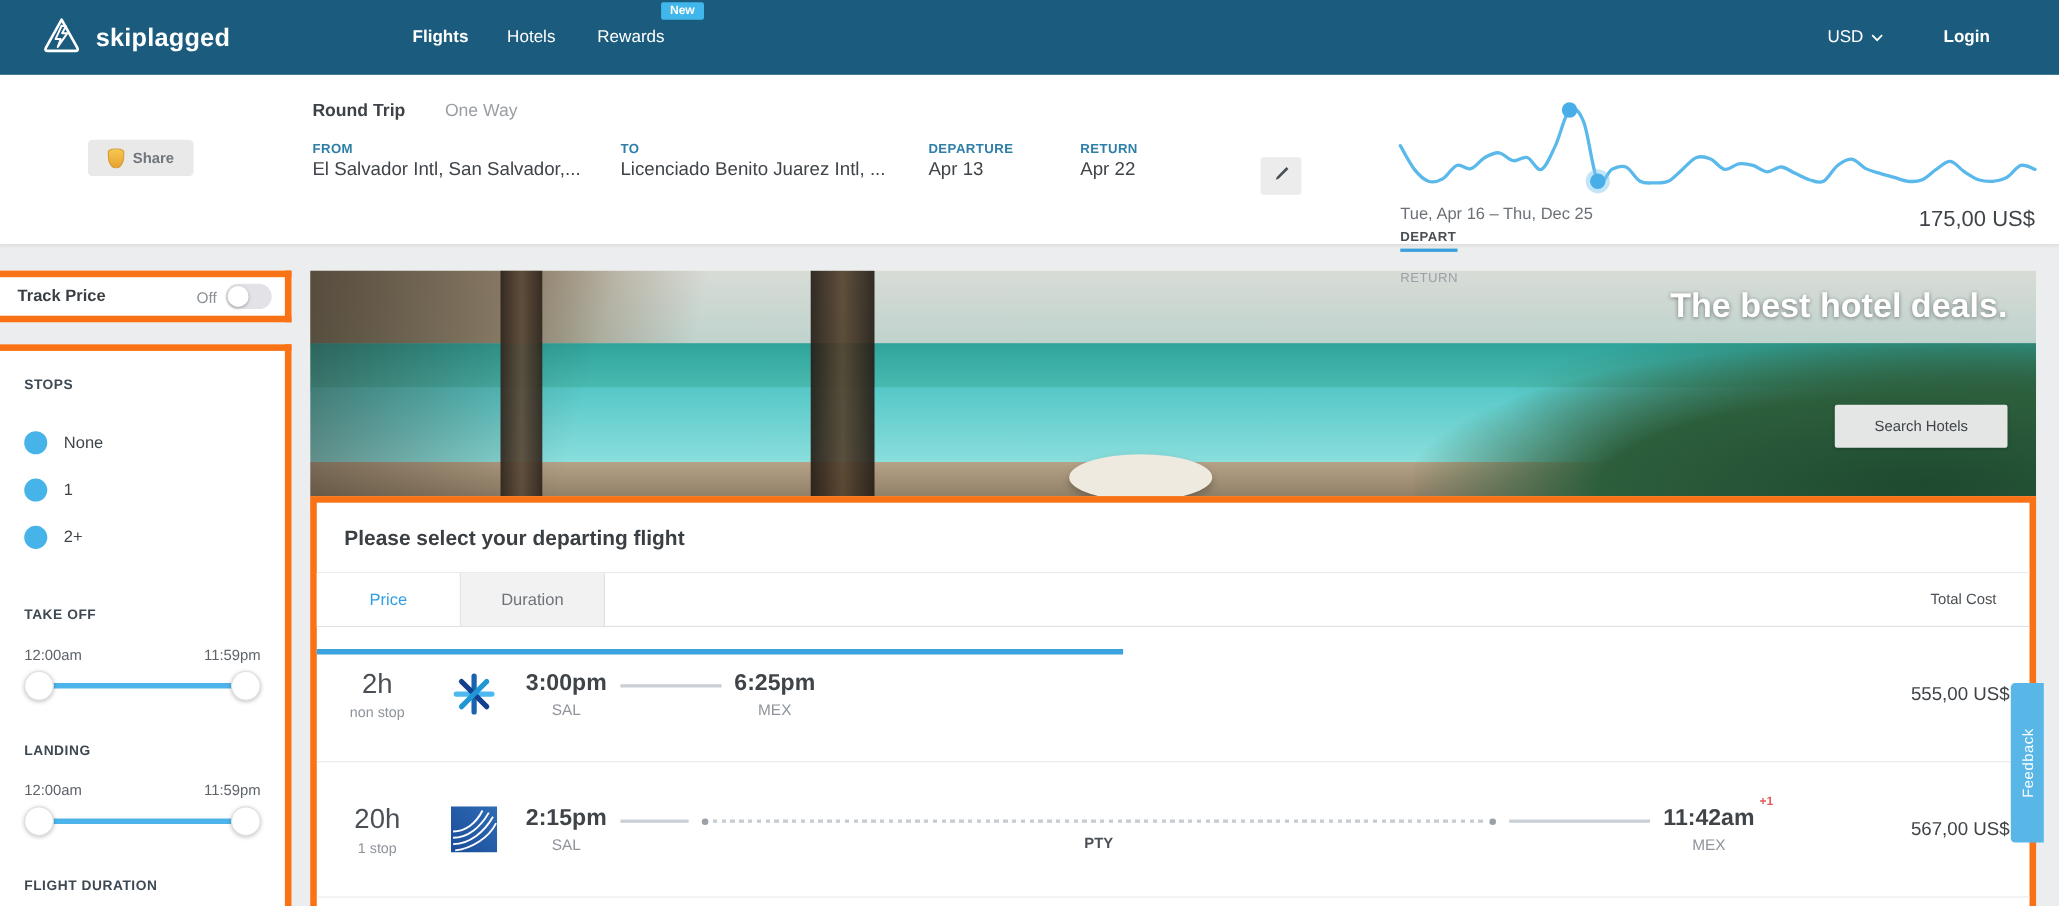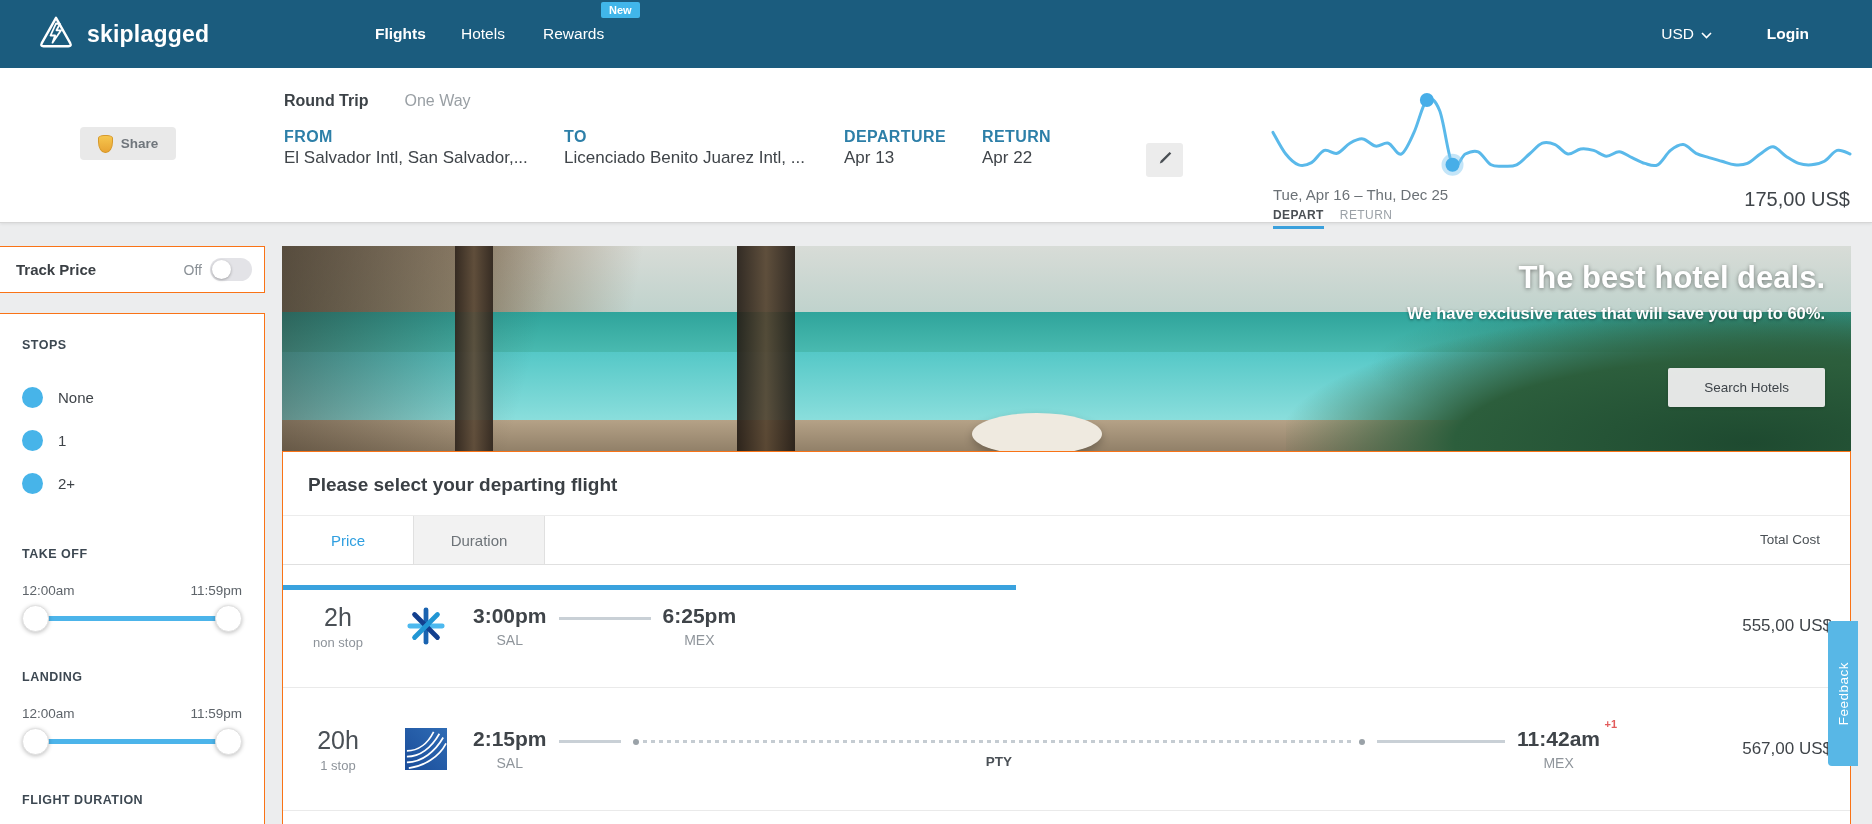--- a/index.html
+++ b/index.html
@@ -26,37 +26,37 @@
     border-bottom:1px solid #d6d6d6;box-shadow:0 1px 3px rgba(0,0,0,.08);z-index:20;}
   .share-btn{position:absolute;left:80px;top:59px;width:96px;height:33px;background:#e9e9e9;border-radius:4px;
     display:flex;align-items:center;justify-content:center;gap:8px;cursor:pointer;}
   .share-btn span{color:#70767c;font-size:13.5px;font-weight:bold;}
   .shield{width:13px;height:16px;background:linear-gradient(#f6c64e,#e8a433);
     border-radius:6px 6px 7px 7px / 3px 3px 11px 11px;border:1px solid #d79a2c;}
   .trip-tabs{position:absolute;left:284px;top:24px;display:flex;gap:36px;}
   .trip-tab{font-size:16px;color:#999fa4;cursor:pointer;}
   .trip-tab.active{color:#3c4247;font-weight:bold;}
   .field{position:absolute;top:60px;cursor:pointer;}
-  .field-label{font-size:16px;font-weight:bold;color:#2d7fa8;letter-spacing:.4px;}
+  .field-label{font-size:12px;font-weight:bold;color:#2d7fa8;letter-spacing:.4px;}
   .field-value{margin-top:2px;font-size:17px;color:#3f4449;white-space:nowrap;}
   .f-from{left:284px;width:262px;overflow:hidden;}
   .f-to{left:564px;width:262px;overflow:hidden;}
   .f-dep{left:844px;}
   .f-ret{left:982px;}
   .pencil-btn{position:absolute;left:1146px;top:75px;width:37px;height:34px;background:#ececec;border-radius:3px;
     display:flex;align-items:center;justify-content:center;cursor:pointer;}
   .price-graph{position:absolute;left:1269px;top:24px;width:585px;height:128px;}
   .price-graph svg{display:block;cursor:pointer;}
   .pg-date{position:absolute;left:4px;top:94px;font-size:15px;color:#6b7176;}
-  .pg-tabs{position:absolute;left:4px;top:116px;display:flex;gap:16px;}
+  .pg-tabs{position:absolute;left:4px;top:116px;display:flex;gap:16px;flex-direction:column;}
   .pg-tab{font-size:12px;letter-spacing:.4px;color:#9ba1a7;cursor:pointer;padding-bottom:4px;}
   .pg-tab.active{color:#4a4f54;font-weight:bold;border-bottom:3px solid #3aa0dc;}
   .pg-price{position:absolute;right:4px;top:96px;font-size:20px;color:#3f4449;}
   
-  .card{background:#fff;border:1px solid #f97316;position:absolute;box-sizing:border-box;}
+  .card{background:#fff;border:6px solid #f97316;position:absolute;box-sizing:border-box;}
   .track-card{left:0;top:246px;width:265px;height:47px;border-left:none;display:flex;align-items:center;}
   .track-label{margin-left:16px;font-size:15px;font-weight:bold;color:#3a3f44;}
   .track-right{margin-left:auto;margin-right:12px;display:flex;align-items:center;gap:8px;}
   .track-off{font-size:14px;color:#8a9096;}
   .toggle{width:42px;height:23px;background:#e3e3e7;border-radius:12px;position:relative;cursor:pointer;}
   .toggle-knob{position:absolute;left:2px;top:2px;width:19px;height:19px;border-radius:50%;background:#fff;
     box-shadow:0 1px 3px rgba(0,0,0,.3);}
   .filters-card{left:0;top:313px;width:265px;height:560px;border-left:none;padding:24px 22px;}
   .filter-h{font-size:12.5px;font-weight:bold;color:#3d4852;letter-spacing:.5px;}
   .stops-list{margin-top:24px;}
@@ -262,21 +262,20 @@
   <div class="bn-sea"></div>
   <div class="bn-pool"></div>
   <div class="bn-deck"></div>
   <div class="bn-roof"></div>
   <div class="bn-shade"></div>
   <div class="bn-post1"></div>
   <div class="bn-post2"></div>
   <div class="bn-green"></div>
   <div class="bn-lounger"></div>
   <div class="bn-title">The best hotel deals.</div>
-  <div class="bn-sub">We have exclusive rates that will save you up to 60%.</div>
   <div class="bn-btn">Search Hotels</div>
 </div>
 
 <div class="card results-card">
   <div class="results-h">Please select your departing flight</div>
   <div class="tabs-row">
     <div class="rtab rtab-price">Price</div>
     <div class="rtab rtab-duration">Duration</div>
     <div class="total-cost">Total Cost</div>
   </div>

